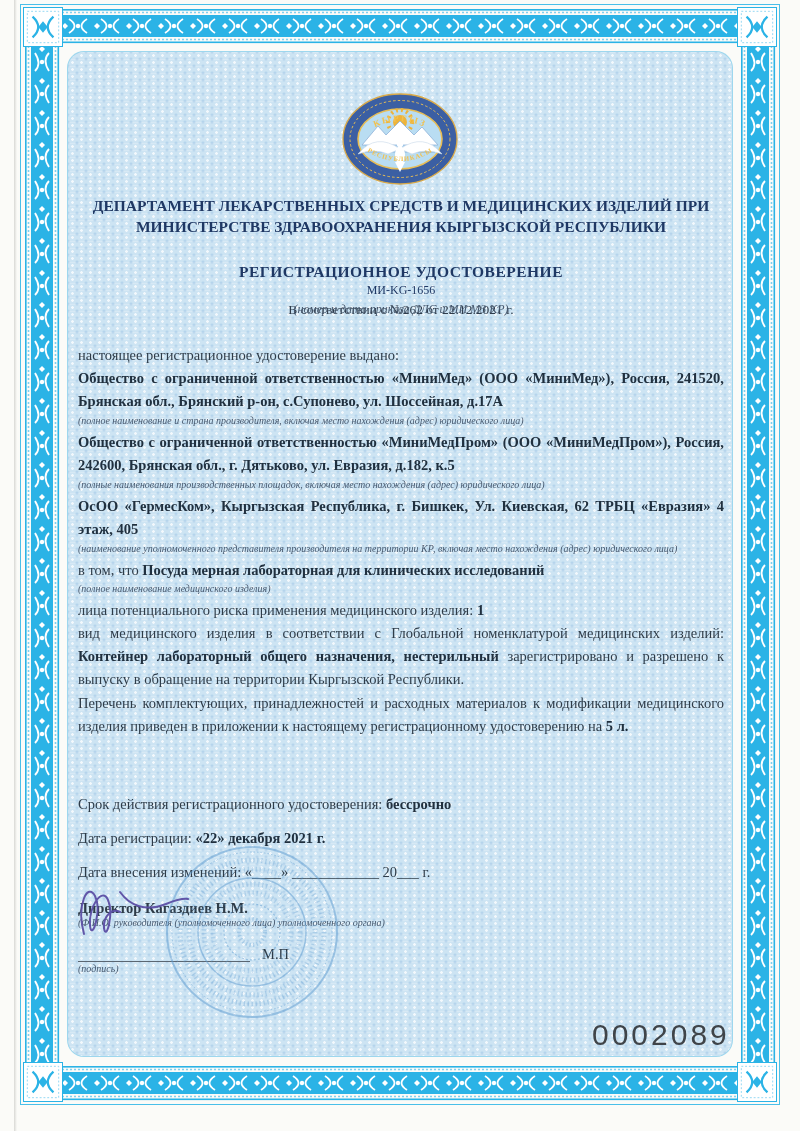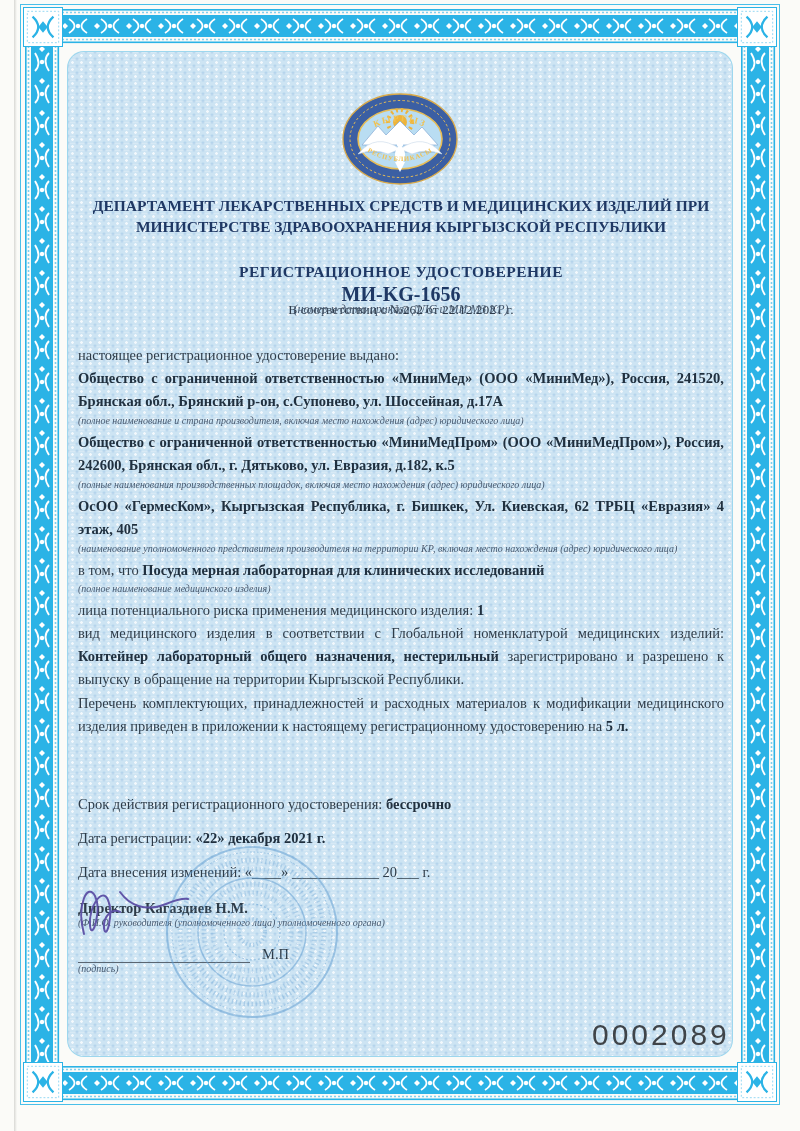--- a/index.html
+++ b/index.html
@@ -48,21 +48,21 @@
     background-position:0 0, 4.5px 3.5px, 0 0;
     box-shadow:0 0 0 1px rgba(80,185,230,0.55);
   }
 
   
   .abs { position:absolute; left:78px; width:646px; }
   .center { text-align:center; }
   .just { text-align:justify; }
   .dept { top:196px; font-weight:bold; font-size:15.5px; line-height:1.34; color:#1f3864; }
   .doc-title { top:263px; font-weight:bold; font-size:15.5px; letter-spacing:.5px; color:#1f3864; }
-  .doc-number { top:283px; font-weight:bold; font-size:20px; color:#1f3864; }
+  .doc-number { top:283px; font-weight:normal; font-size:12px; color:#1f3864; }
   .order-line { top:302px; font-size:13.5px; color:#2f3c4c; }
   .order-caption { top:302px; font-style:italic; font-size:12px; color:#46586e; }
 
   .body-text { font-size:14.5px; line-height:23px; color:#2e3c49; }
   .b { font-weight:bold; color:#20303f; }
   .caption { font-style:italic; font-size:10px; line-height:12px; color:#46586e; }
 
   .blk-intro   { top:344px; }
   .blk-manu    { top:367px; }
   .cap-manu    { top:415px; }
@@ -75,21 +75,21 @@
   .blk-risk    { top:599px; }
   .blk-gmdn    { top:622px; }
   .blk-list    { top:692px; }
   .blk-annex   { top:763px; }
   .blk-valid   { top:793px; }
   .blk-regdate { top:827px; }
   .blk-amend   { top:861px; }
   .blk-director{ top:897px; font-weight:bold; }
   .cap-director{ top:917px; }
 
-  .sig-row { top:946px; display:flex; align-items:flex-end; font-size:14.5px; color:#2e3c49; }
+  .sig-row { top:946px; display:flex; align-items:center; font-size:14.5px; color:#2e3c49; }
   .sig-line { display:inline-block; width:172px; border-bottom:1px solid #5a6672; height:14px; margin-right:12px; }
   .cap-sign { top:963px; }
 
   .serial { position:absolute; left:592px; top:1018px; font-family:"Liberation Sans","DejaVu Sans",sans-serif;
     font-size:30px; letter-spacing:3px; color:#3f4449; }
 
   
   .emblem { position:absolute; left:340px; top:92px; width:120px; height:94px; }
   .emblem svg { display:block; width:100%; height:100%; }
 

